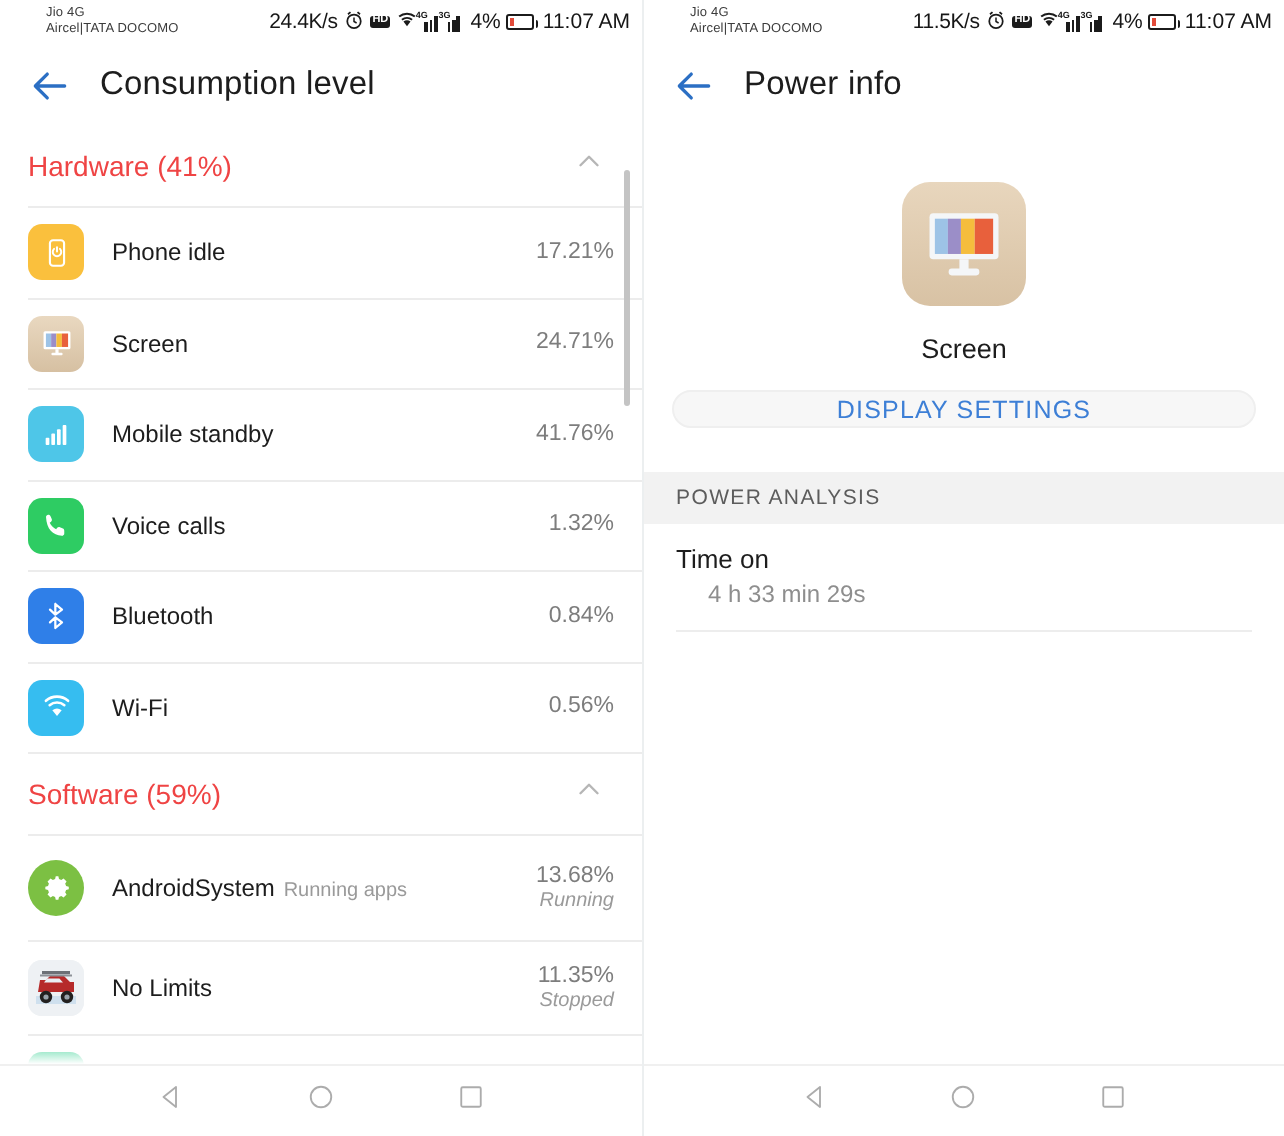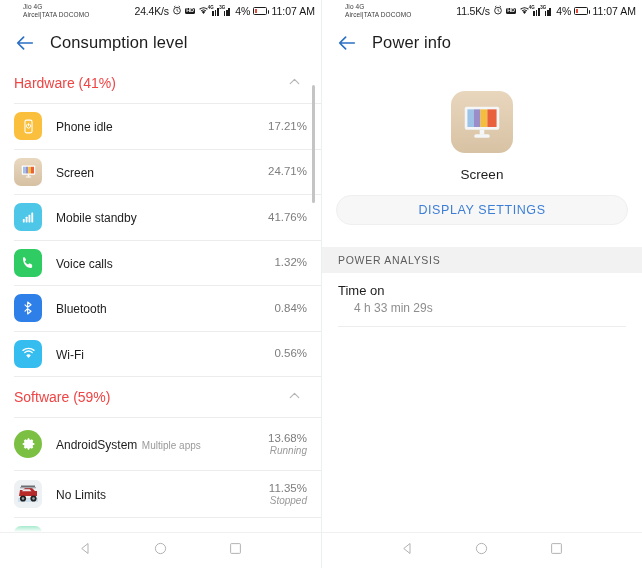--- a/index.html
+++ b/index.html
@@ -100,21 +100,21 @@
 
   
   .hero { padding-top: 28px; text-align: center; background: #fff; }
   .hero .bigicon {
     width: 62px; height: 62px; margin: 0 auto; border-radius: 14px;
     background: linear-gradient(#e8d6bd,#d8c2a4);
     display: flex; align-items: center; justify-content: center;
   }
   .hero .hname { font-size: 13.5px; color: #1d1d1d; margin-top: 14px; }
   .pillbtn {
-    margin: 13px 14px 0 14px; height: 30px; border-radius: 17px;
+    margin: 13px 14px 0 14px; height: 19px; border-radius: 17px;
     background: #f7f7f7; border: 1px solid #efefef;
     display: flex; align-items: center; justify-content: center;
     font-size: 12.5px; letter-spacing: .6px; color: #3d7fd6; cursor: pointer;
   }
   .greyband {
     margin-top: 22px; background: #f2f2f2; height: 26px;
     display: flex; align-items: center; padding-left: 16px;
   }
   .greyband span { font-size: 10.5px; letter-spacing: .7px; color: #5c5c5c; }
   .analysis-row { padding: 10px 16px 11px 16px; }
@@ -339,21 +339,21 @@
       <div class="divider"></div>
 
       <div class="row" style="height:52px">
         <span class="appicon" style="background:#7cc043;border-radius:50%">
           <svg width="17" height="17" viewBox="0 0 24 24">
               <path d="M12 8.6a3.4 3.4 0 1 0 0 6.8 3.4 3.4 0 0 0 0-6.8zm9-.6l-2.1-.5a7 7 0 0 0-.7-1.7l1.1-1.8-2.3-2.3-1.8 1.1a7 7 0 0 0-1.7-.7L13 0h-2l-.5 2.1a7 7 0 0 0-1.7.7L7 1.7 4.7 4l1.1 1.8a7 7 0 0 0-.7 1.7L3 8v2l2.1.5a7 7 0 0 0 .7 1.7L4.7 14 7 16.3l1.8-1.1a7 7 0 0 0 1.7.7l.5 2.1h2l.5-2.1a7 7 0 0 0 1.7-.7l1.8 1.1 2.3-2.3-1.1-1.8a7 7 0 0 0 .7-1.7L21 10z" transform="translate(1,3) scale(0.92)" fill="#fff"></path>
             </svg>
         </span>
         <span class="mid">
           <span class="name">AndroidSystem</span>
-          <span class="sub">Multiple apps</span>
+          <span class="sub">Running apps</span>
           <span class="bar" style="width:25px"></span>
         </span>
         <span class="right-col">
           <div class="pct">13.68%</div>
           <div class="state">Running</div>
         </span>
       </div>
       <div class="divider"></div>
 
       <div class="row" style="height:46px">

